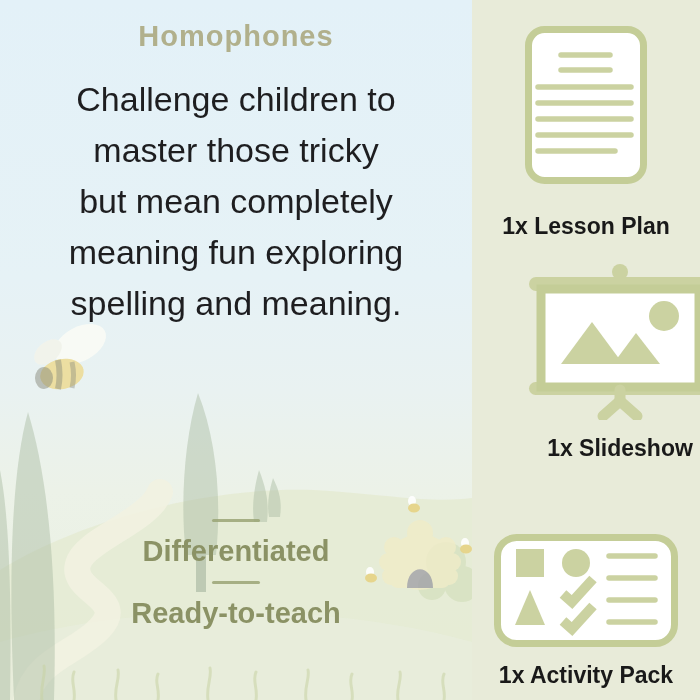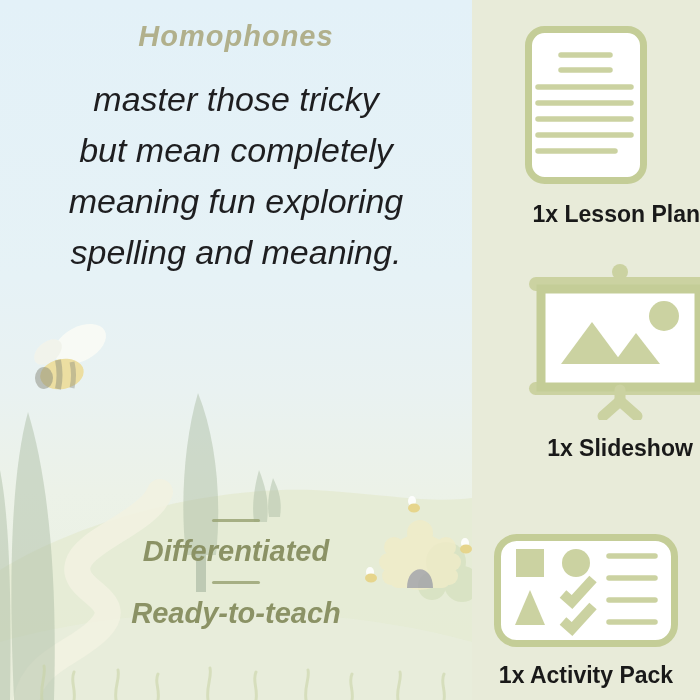--- a/index.html
+++ b/index.html
@@ -19,21 +19,20 @@
     position: absolute;
     left: 0; top: 0;
     width: 472px; height: 700px;
     background: linear-gradient(180deg,
       #e3f1f8 0%,
       #e6f2f6 40%,
       #e9f2f1 56%,
       #ecf2e8 70%,
       #e9efdf 100%);
     overflow: hidden;
-    font-style: italic;
   }
   .landscape {
     position: absolute;
     left: 0; bottom: 0;
     pointer-events: none;
   }
 
   .page-title {
     position: absolute;
     top: 20px; left: 0;
@@ -96,21 +95,21 @@
   .product-item .icon-wrap { display: block; }
   .product-label {
     display: block;
     font-size: 23px;
     line-height: 28px;
     font-weight: bold;
     color: #191919;
     white-space: nowrap;
   }
   .item-lesson-plan   { top: 26px; }
-  .item-lesson-plan .product-label   { margin-top: 12px; text-align: right; }
+  .item-lesson-plan .product-label   { margin-top: 24px; }
   .item-slideshow     { top: 263px; margin-left: 34px; }
   .item-slideshow .product-label     { margin-top: 10px; }
   .item-activity-pack { top: 534px; }
   .item-activity-pack .product-label { margin-top: 10px; }
 </style>
 </head>
 <body>
 
 <div class="canvas">
 
@@ -179,20 +178,21 @@
         <path d="M306,700 C304,686 310,678 308,670"></path>
         <path d="M352,700 C354,690 348,682 352,674"></path>
         <path d="M398,700 C396,688 402,680 400,672"></path>
         <path d="M444,700 C446,690 440,682 444,674"></path>
       </g>
     </svg>
 
     <div class="page-title">Homophones</div>
 
     <div class="description">
+      <span class="line">Challenge children to</span>
       <span class="line">master those tricky</span>
       <span class="line">but mean completely</span>
       <span class="line">meaning fun exploring</span>
       <span class="line">spelling and meaning.</span>
     </div>
 
     <div class="features">
       <div class="feature-divider"></div>
       <div class="feature">Differentiated</div>
       <div class="feature-divider"></div>

